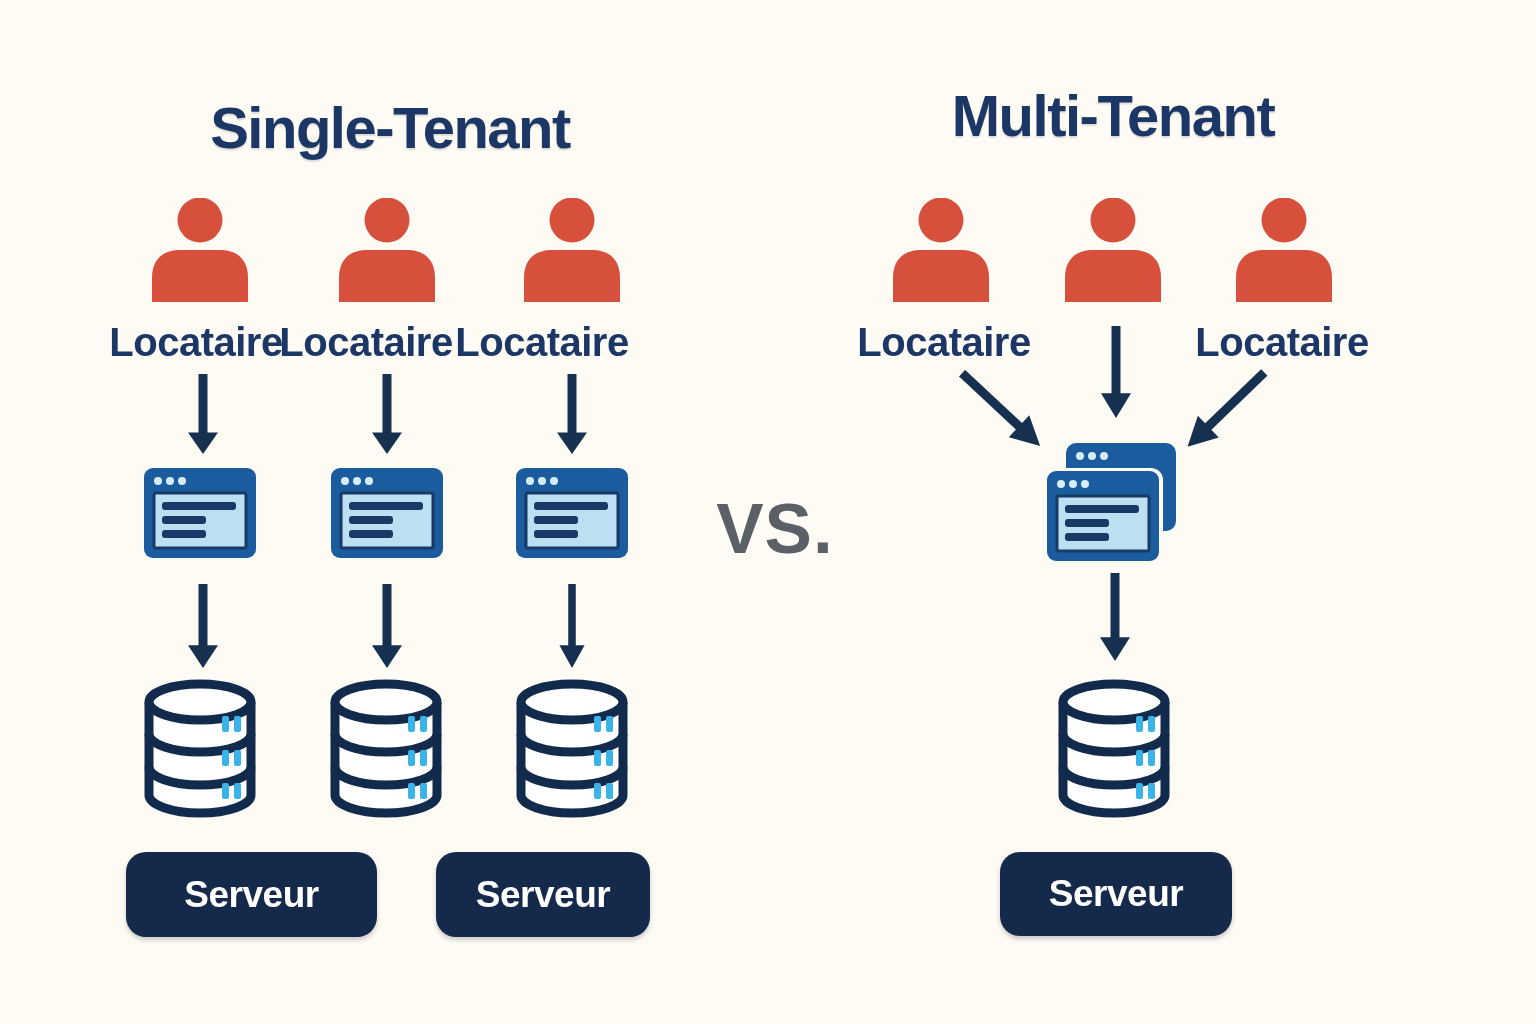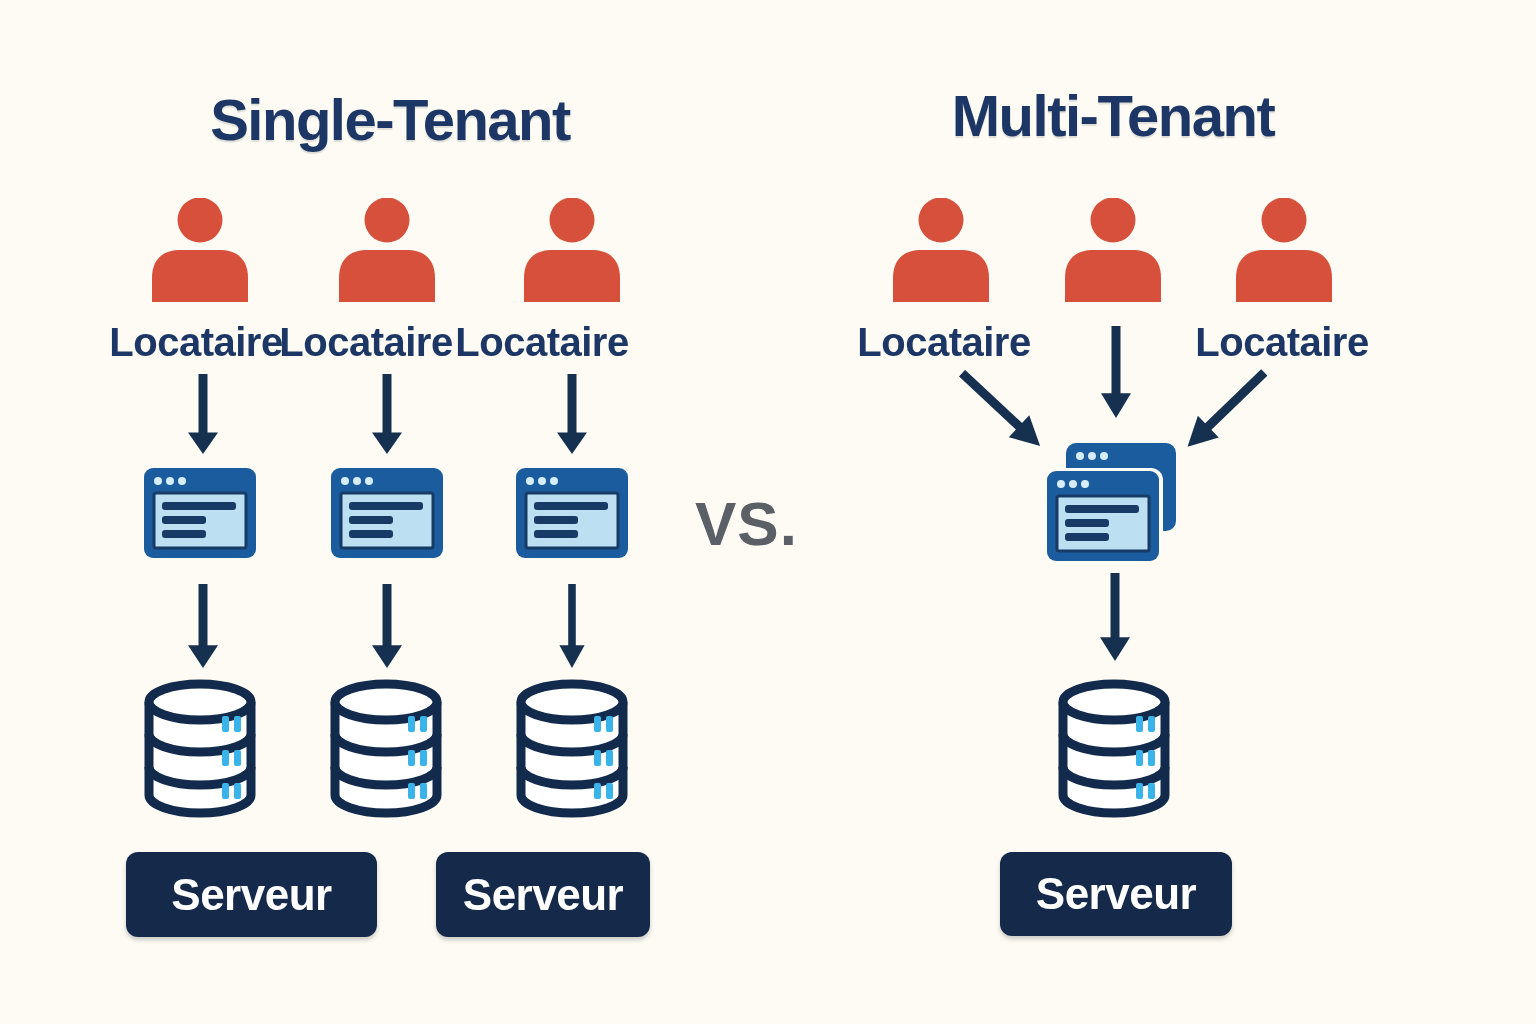--- a/index.html
+++ b/index.html
@@ -19,26 +19,26 @@
   .title{
     font-size:58px;font-weight:bold;color:var(--navy);
     text-align:center;letter-spacing:-1.5px;line-height:1.1;
     text-shadow:0 2px 1px rgba(90,90,90,0.18);
   }
   .tenant-label{
     font-size:40px;font-weight:bold;color:var(--navy);
     text-align:center;letter-spacing:-0.5px;line-height:1.0;
   }
   .vs{
-    font-size:62px;font-weight:bold;color:var(--vsgray);
-    letter-spacing:1px;
+    font-size:71px;font-weight:bold;color:var(--vsgray);
+    text-align:center;letter-spacing:1px;
   }
   .server-badge{
-    background:var(--badge);border-radius:12px;
-    color:var(--white);font-size:44px;font-weight:bold;
+    background:var(--badge);border-radius:20px;
+    color:var(--white);font-size:37px;font-weight:bold;
     display:flex;align-items:center;justify-content:center;
     letter-spacing:-0.5px;
     box-shadow:0 3px 4px rgba(60,60,60,0.25);
   }
   
   .f-red{fill:var(--red);}
   .f-frame{fill:var(--frame);}
   .f-dot{fill:var(--dot);}
   .f-screen{fill:var(--screen);stroke:var(--bar);stroke-width:3;}
   .f-bar{fill:var(--bar);}
@@ -80,21 +80,21 @@
       <rect class="f-cyan" x="79" y="105" width="7" height="16" rx="2"></rect>
       <rect class="f-cyan" x="91" y="105" width="7" height="16" rx="2"></rect>
     </symbol>
     <symbol id="sym-arrow" viewBox="0 0 32 100">
       <line class="arrow-line" x1="16" y1="0" x2="16" y2="76"></line>
       <polygon class="arrow-head" points="1,73 31,73 16,100"></polygon>
     </symbol>
   </defs>
 </svg>
 
-<div class="abs title" style="left:90px;top:88px;width:600px;">Single-Tenant</div>
+<div class="abs title" style="left:90px;top:96px;width:600px;">Single-Tenant</div>
 
 <svg class="abs" style="left:152px;top:198px;width:96px;height:104px;">
     <use href="#sym-person"></use>
   </svg>
 <svg class="abs" style="left:339px;top:198px;width:96px;height:104px;">
     <use href="#sym-person"></use>
   </svg>
 <svg class="abs" style="left:524px;top:198px;width:96px;height:104px;">
     <use href="#sym-person"></use>
   </svg>

